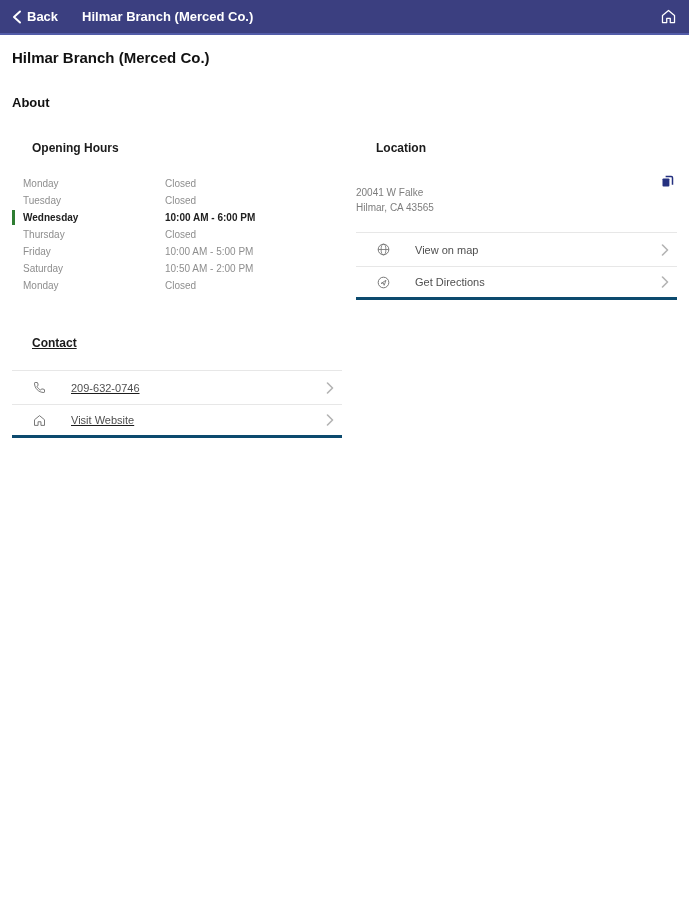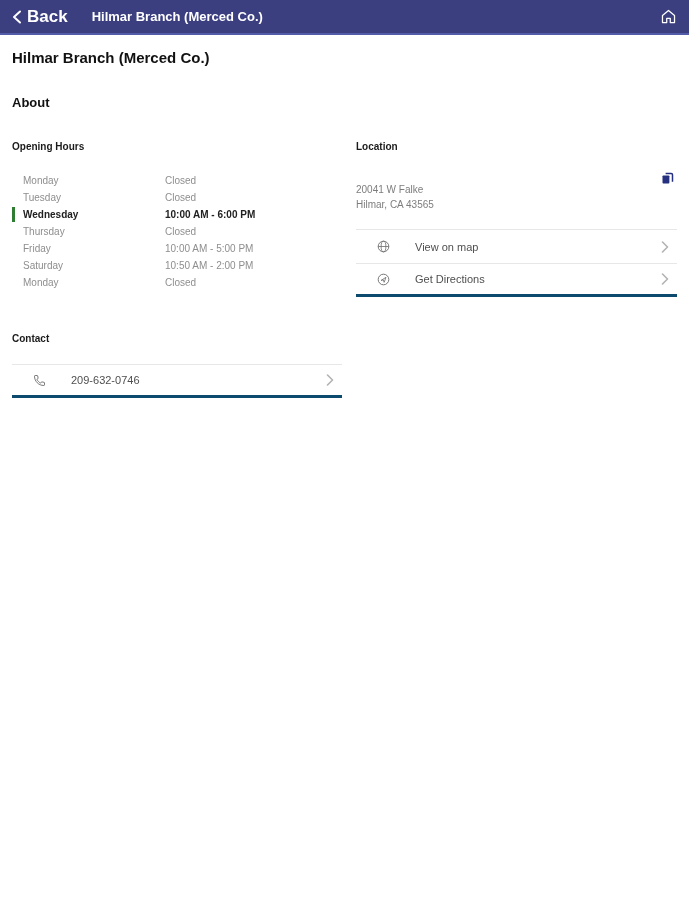--- a/index.html
+++ b/index.html
@@ -7,34 +7,34 @@
   body { font-family: "Liberation Sans", sans-serif; color: #1c1c1c; }
   .screen { width: 689px; height: 900px; background: #fff; position: relative; overflow: hidden; }
 
   
   .appbar {
     height: 35px; background: #3b3f80; display: flex; align-items: center;
     padding: 0 12px; border-bottom: 2px solid #525ca8;
   }
   .back-group { display: flex; align-items: center; cursor: pointer; }
   .back-chevron { display: flex; margin-right: 5px; }
-  .back-label { color: #ffffff; font-size: 17px; font-weight: bold; }
+  .back-label { color: #ffffff; font-size: 13px; font-weight: bold; }
   .appbar-title { color: #ffffff; font-size: 13px; font-weight: bold; margin-left: 24px; }
   .home-btn { margin-left: auto; display: flex; cursor: pointer; }
 
   
   .content { padding: 0 12px; }
   .page-title { font-size: 15px; font-weight: bold; color: #111; padding-top: 14px; }
   .about-label { font-size: 13px; font-weight: bold; color: #111; margin-top: 29px; }
 
   .columns { display: flex; margin-top: 31px; }
   .col-left { width: 330px; flex: 0 0 330px; }
   .col-right { flex: 1; margin-left: 14px; }
 
-  .section-title { font-size: 10px; font-weight: bold; color: #1b1b1b; }
+  .section-title { font-size: 12px; font-weight: bold; color: #1b1b1b; margin-left: 20px; }
 
   
   .hours-list { margin-top: 20px; }
   .hours-row { position: relative; display: flex; align-items: center; height: 17px; padding-left: 11px; }
   .hours-day { width: 142px; font-size: 10px; color: #8e8e8e; }
   .hours-val { font-size: 10px; color: #8e8e8e; }
   .hours-row.current .hours-day, .hours-row.current .hours-val { color: #212121; font-weight: bold; }
   .hours-row.current::before {
     content: ""; position: absolute; left: 0; top: 1px; bottom: 1px; width: 3px;
     background: #2e7d32;
@@ -51,21 +51,21 @@
   .action-label { font-size: 11px; color: #4f4f4f; margin-left: 23px; }
   .action-chevron { margin-left: auto; display: flex; }
 
   
   .address-block { margin-top: 17px; display: flex; align-items: flex-start; margin-bottom: 17px; }
   .address-lines { flex: 1; margin-top: 13px; }
   .address-line { font-size: 10px; color: #7d7d7d; line-height: 15px; }
   .copy-btn { display: flex; margin-top: 2px; margin-right: 2px; cursor: pointer; }
 
   
-  .contact-section { margin-top: 42px; width: 330px; }
+  .contact-section { margin-top: 42px; width: 330px; text-decoration: underline; }
   .contact-section .row-list { margin-top: 20px; }
 
   svg { display: block; }
 </style>
 </head>
 <body>
 
 <div class="screen">
 
   <div class="appbar">
@@ -134,20 +134,33 @@
                   <path d="M5 4 C4.4 4 4 4.5 4 5 C4 13.3 10.7 20 19 20 C19.5 20 20 19.6 20 19 V15.8 C20 15.3 19.7 15 19.2 14.9 L15.9 14.2 C15.5 14.1 15.2 14.3 15 14.6 L13.8 16.2 C11.4 15 9 12.6 7.8 10.2 L9.4 9 C9.7 8.8 9.9 8.5 9.8 8.1 L9.1 4.8 C9 4.3 8.7 4 8.2 4 Z" fill="none" stroke="#6f6f6f" stroke-width="1.5" stroke-linejoin="round"></path>
                 </svg>
               </span>
               <span class="action-label">209-632-0746</span>
               <span class="action-chevron">
                 <svg width="8" height="12" viewBox="0 0 8 12">
                   <polyline points="1.5,1 6.5,6 1.5,11" fill="none" stroke="#b3b3b3" stroke-width="1.6" stroke-linecap="round" stroke-linejoin="round"></polyline>
                 </svg>
               </span>
             </div>
+            <div class="action-row">
+              <span class="action-icon">
+                <svg width="15" height="15" viewBox="0 0 24 24">
+                  <path d="M4 10.8 L12 4.2 L20 10.8 V19.8 H14.3 V14 H9.7 V19.8 H4 Z" fill="none" stroke="#6f6f6f" stroke-width="1.5" stroke-linejoin="round"></path>
+                </svg>
+              </span>
+              <span class="action-label">Visit Website</span>
+              <span class="action-chevron">
+                <svg width="8" height="12" viewBox="0 0 8 12">
+                  <polyline points="1.5,1 6.5,6 1.5,11" fill="none" stroke="#b3b3b3" stroke-width="1.6" stroke-linecap="round" stroke-linejoin="round"></polyline>
+                </svg>
+              </span>
+            </div>
           </div>
         </div>
       </div>
 
       <div class="col-right">
         <div class="section-title">Location</div>
 
         <div class="address-block">
           <div class="address-lines">
             <div class="address-line">20041 W Falke</div>

